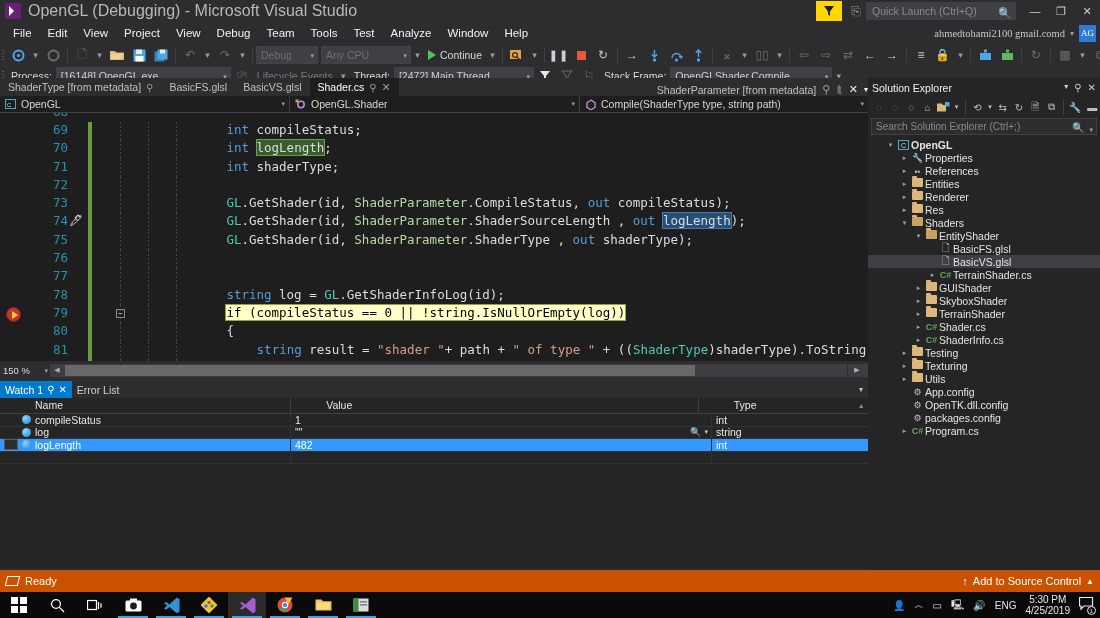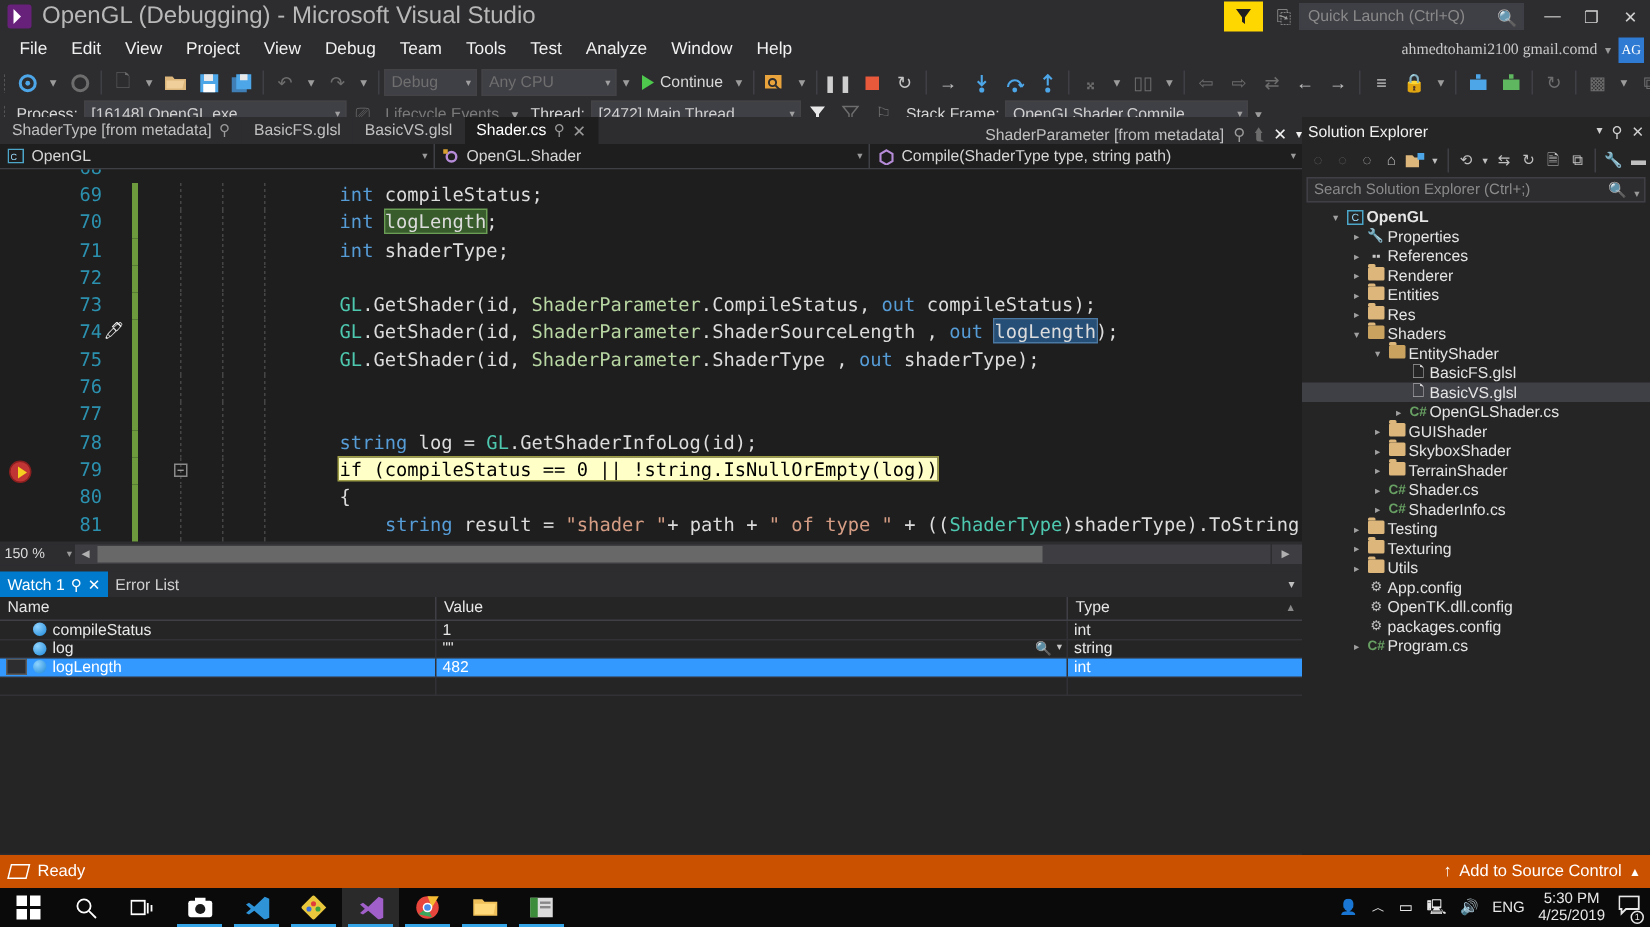--- a/index.html
+++ b/index.html
@@ -178,21 +178,21 @@
   }
 
   
   .ed-vsb { position:absolute; right:0; top:113px; width:20px; height:248px; background:#3e3e42; }
   .ed-vsb .thumb { position:absolute; left:3px; width:14px; background:#686868; }
   .ed-vsb .arrow { position:absolute; left:0; width:20px; height:14px; color:#b0b0b0;
                    font-size:8px; text-align:center; }
 
   .zoombar {
     position:absolute; left:0; top:363px; width:868px; height:15px;
-    background:#2d2d30; display:flex; 
+    background:#2d2d30; display:flex; align-items:center;
   }
   .zoomsel {
     width:50px; height:14px; background:#2d2d30; color:#dcdcdc;
     font-size:9.5px; padding-left:3px; position:relative; line-height:13px;
   }
   .zoomsel:after{content:"▾";position:absolute;right:2px;font-size:7px;color:#9a9a9a;}
   .hscroll-track { flex:1; height:13px; background:#3e3e42; position:relative; margin-right:1px; }
   .hscroll-thumb { position:absolute; left:15px; top:1px; width:630px; height:11px; background:#686868; }
   .hs-arrow { position:absolute; width:14px; text-align:center; color:#b0b0b0; font-size:7px; top:2px;}
 
@@ -201,21 +201,21 @@
     position:absolute; left:0; top:381px; width:868px; height:189px; background:#2d2d30;
   }
   .watch-tabs { height:17px; display:flex; align-items:center; background:#2d2d30; }
   .wtab { height:17px; padding:0 5px; display:flex; align-items:center; gap:4px;
           font-size:10.5px; color:#d0d0d0; }
   .wtab.active { background:#007acc; color:#fff; }
   .wt-x { font-size:10px; }
   .wt-caret { margin-left:auto; color:#c0c0c0; font-size:8px; padding-right:5px; }
   .grid-head { height:16px; background:#252526; display:flex; align-items:center;
                border-bottom:1px solid #3f3f46; font-size:10.5px; color:#e6e6e6; }
-  .gh { padding-left:5px; border-right:1px solid #3f3f46; height:16px; line-height:15px; }
+  .gh { padding-left:5px; border-right:1px solid #3f3f46; height:16px; line-height:15px;margin-left:30px; }
   .grid-body { background:#252526; height:155px; }
   .grow { height:12.5px; display:flex; align-items:center; font-size:10.5px;
           border-bottom:1px solid #323236; color:#e8e8e8; }
   .grow.sel { background:#3399ff; color:#fff; }
   .gc { height:12.5px; line-height:12px; padding-left:4px; overflow:hidden;
         white-space:nowrap; border-right:1px solid #323236; }
   .bubble {
     width:9px;height:9px;border-radius:50%;
     background:radial-gradient(circle at 33% 30%, #8fd4ff, #1c87d8);
     flex:none;
@@ -709,26 +709,26 @@
           <span>Properties</span>
         </div>
         <div class="tnode" style="padding-left: 31px;">
           <span class="tarrow">▸</span>
           <span class="tico"><span style="color:#c8c8c8;font-size:8px">▪▪</span></span>
           <span>References</span>
         </div>
         <div class="tnode" style="padding-left: 31px;">
           <span class="tarrow">▸</span>
           <span class="tico"><span class="folder"></span></span>
+          <span>Entities</span>
+        </div>
+        <div class="tnode" style="padding-left: 31px;">
+          <span class="tarrow">▸</span>
+          <span class="tico"><span class="folder"></span></span>
           <span>Renderer</span>
-        </div>
-        <div class="tnode" style="padding-left: 31px;">
-          <span class="tarrow">▸</span>
-          <span class="tico"><span class="folder"></span></span>
-          <span>Entities</span>
         </div>
         <div class="tnode" style="padding-left: 31px;">
           <span class="tarrow">▸</span>
           <span class="tico"><span class="folder"></span></span>
           <span>Res</span>
         </div>
         <div class="tnode" style="padding-left: 31px;">
           <span class="tarrow">▾</span>
           <span class="tico"><span class="folder open"></span></span>
           <span>Shaders</span>
@@ -744,21 +744,21 @@
           <span>BasicFS.glsl</span>
         </div>
         <div class="tnode sel" style="padding-left: 59px;">
           <span class="tarrow"></span>
           <span class="tico"><span class="docfile">🗋</span></span>
           <span>BasicVS.glsl</span>
         </div>
         <div class="tnode" style="padding-left: 59px;">
           <span class="tarrow">▸</span>
           <span class="tico"><span class="csfile">C#</span></span>
-          <span>OpenGLShader.cs</span>
+          <span>TerrainShader.cs</span>
         </div>
         <div class="tnode" style="padding-left: 45px;">
           <span class="tarrow">▸</span>
           <span class="tico"><span class="folder"></span></span>
           <span>GUIShader</span>
         </div>
         <div class="tnode" style="padding-left: 45px;">
           <span class="tarrow">▸</span>
           <span class="tico"><span class="folder"></span></span>
           <span>SkyboxShader</span>

